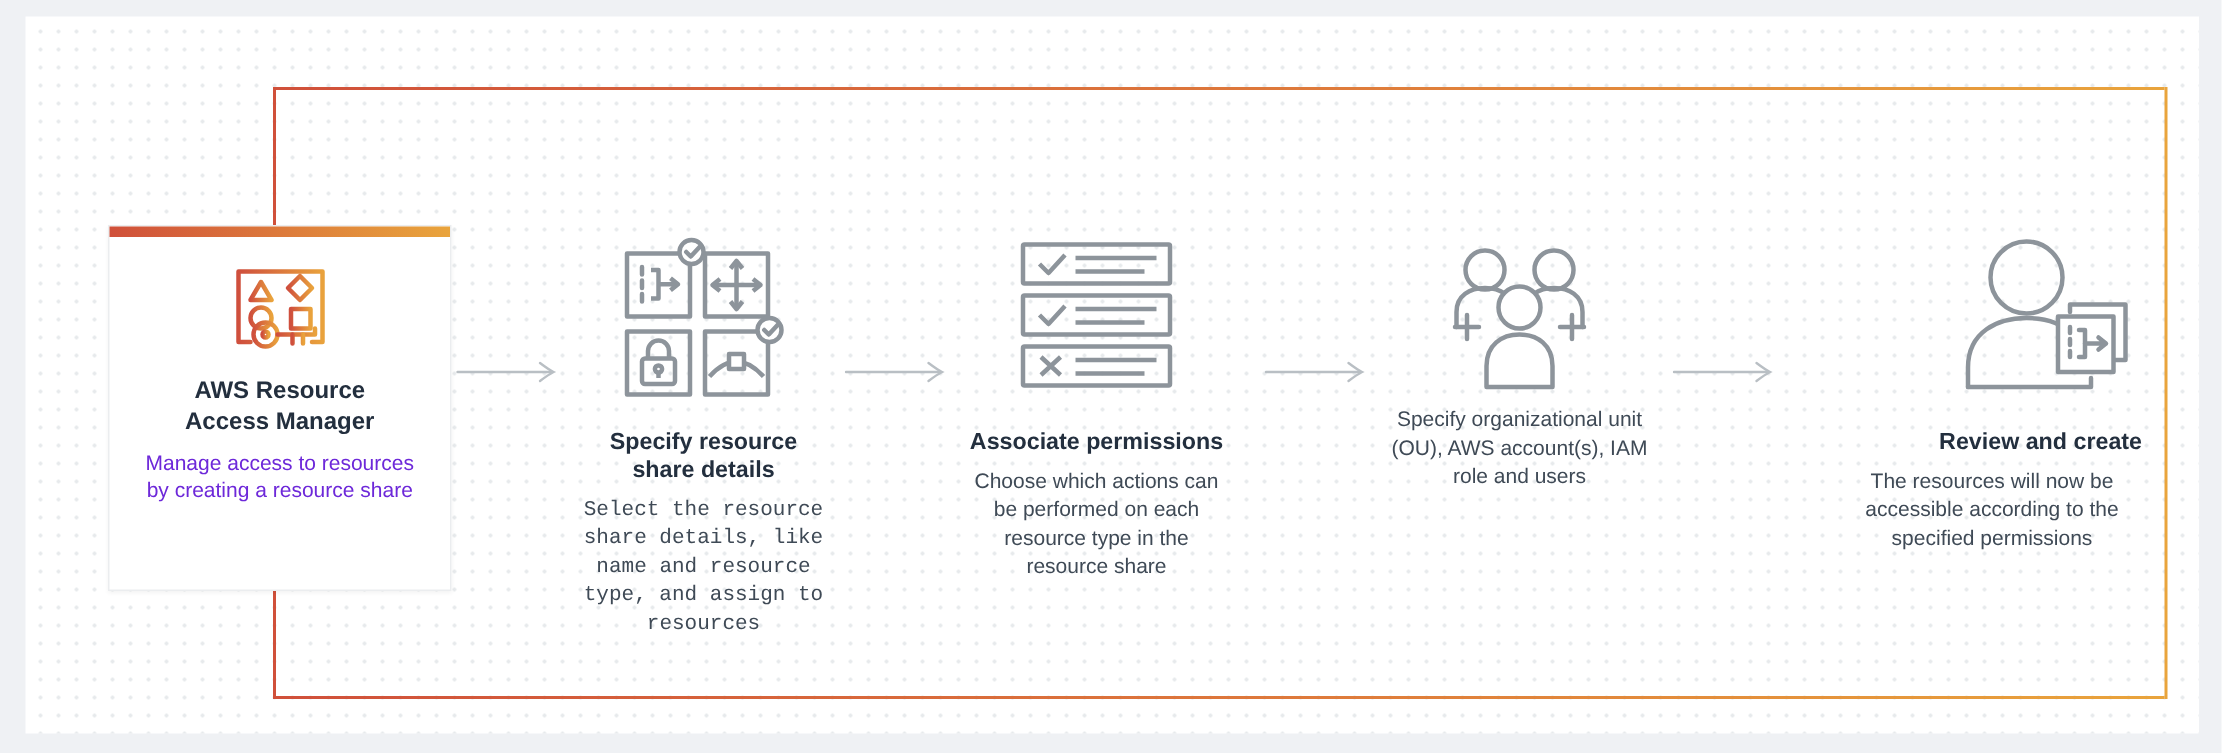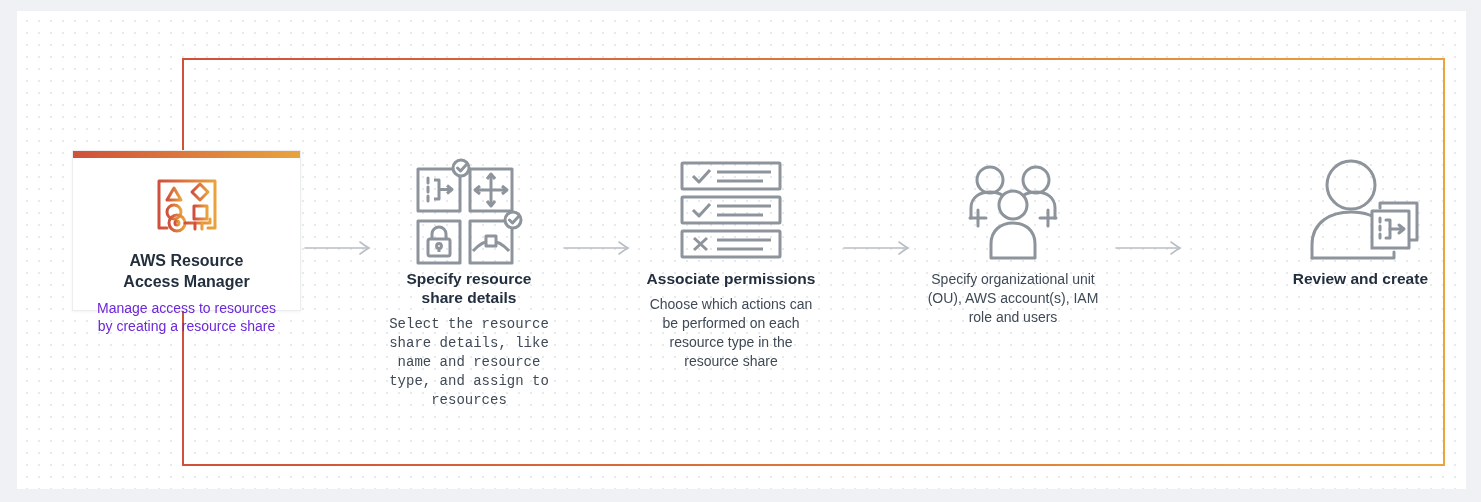--- a/index.html
+++ b/index.html
@@ -18,21 +18,21 @@
     background-size:12px 12px;
     background-position:4px 4px;
   }
   .flow-frame{
     position:absolute;left:165px;top:47px;width:1259px;height:404px;
     border:2px solid;
     border-image:linear-gradient(90deg,#d0503a 0%,#de7a3b 55%,#e9a43c 100%) 1;
     z-index:1;
   }
   .card{
-    position:absolute;left:55px;top:139px;width:229px;height:161px;
+    position:absolute;left:55px;top:139px;width:229px;height:244px;
     background:#ffffff;border:1px solid #ebedef;
     box-shadow:0 1px 3px rgba(0,0,0,.05);
     z-index:2;text-align:center;box-sizing:border-box;
   }
   .card-bar{
     height:7px;width:100%;
     background:linear-gradient(90deg,#d0503a 0%,#e9a43c 100%);
   }
   .card-icon{margin-top:18px;}
   .card-title{
@@ -43,21 +43,21 @@
     margin:6px auto 0 auto;max-width:190px;
     font-size:14px;line-height:1.32;color:#6d28d9;
   }
   .step{
     position:absolute;top:148px;width:250px;
     display:flex;flex-direction:column;align-items:center;
     z-index:2;text-align:center;
   }
   .icon-box{height:104px;display:flex;align-items:center;justify-content:center;}
   .step-title{
-    margin-top:6px;
+    margin-top:22px;
     font-size:15.5px;font-weight:bold;line-height:1.25;color:#232f3e;
   }
   .step-desc{
     margin-top:7px;
     font-size:14px;line-height:1.36;color:#3f4a56;
   }
   .tw150{max-width:150px;}
   .dw160{max-width:160px;font-family:Liberation Mono, monospace;}
   .dw175{max-width:175px;}
   .dw195{max-width:195px;}
@@ -208,16 +208,17 @@
             <path d="M8 99 H90 V93"></path>
             <path d="M76 49 V44 H113 V81 H106"></path>
             <rect x="68" y="52" width="37" height="37" fill="#ffffff"></rect>
             <path d="M76 59 v4 M76 67 v4 M76 75 v4"></path>
             <path d="M82 61 H86 V79 H82"></path>
             <path d="M86 70 H99 M95 66 L100 70 L95 74"></path>
           </g>
         </svg>
       </div>
       <div class="step-title">Review and create</div>
+      <div class="step-desc dw200">The resources will now be accessible according to the specified permissions</div>
     </div>
 
   </div>
 </div>
 
 </body></html>

